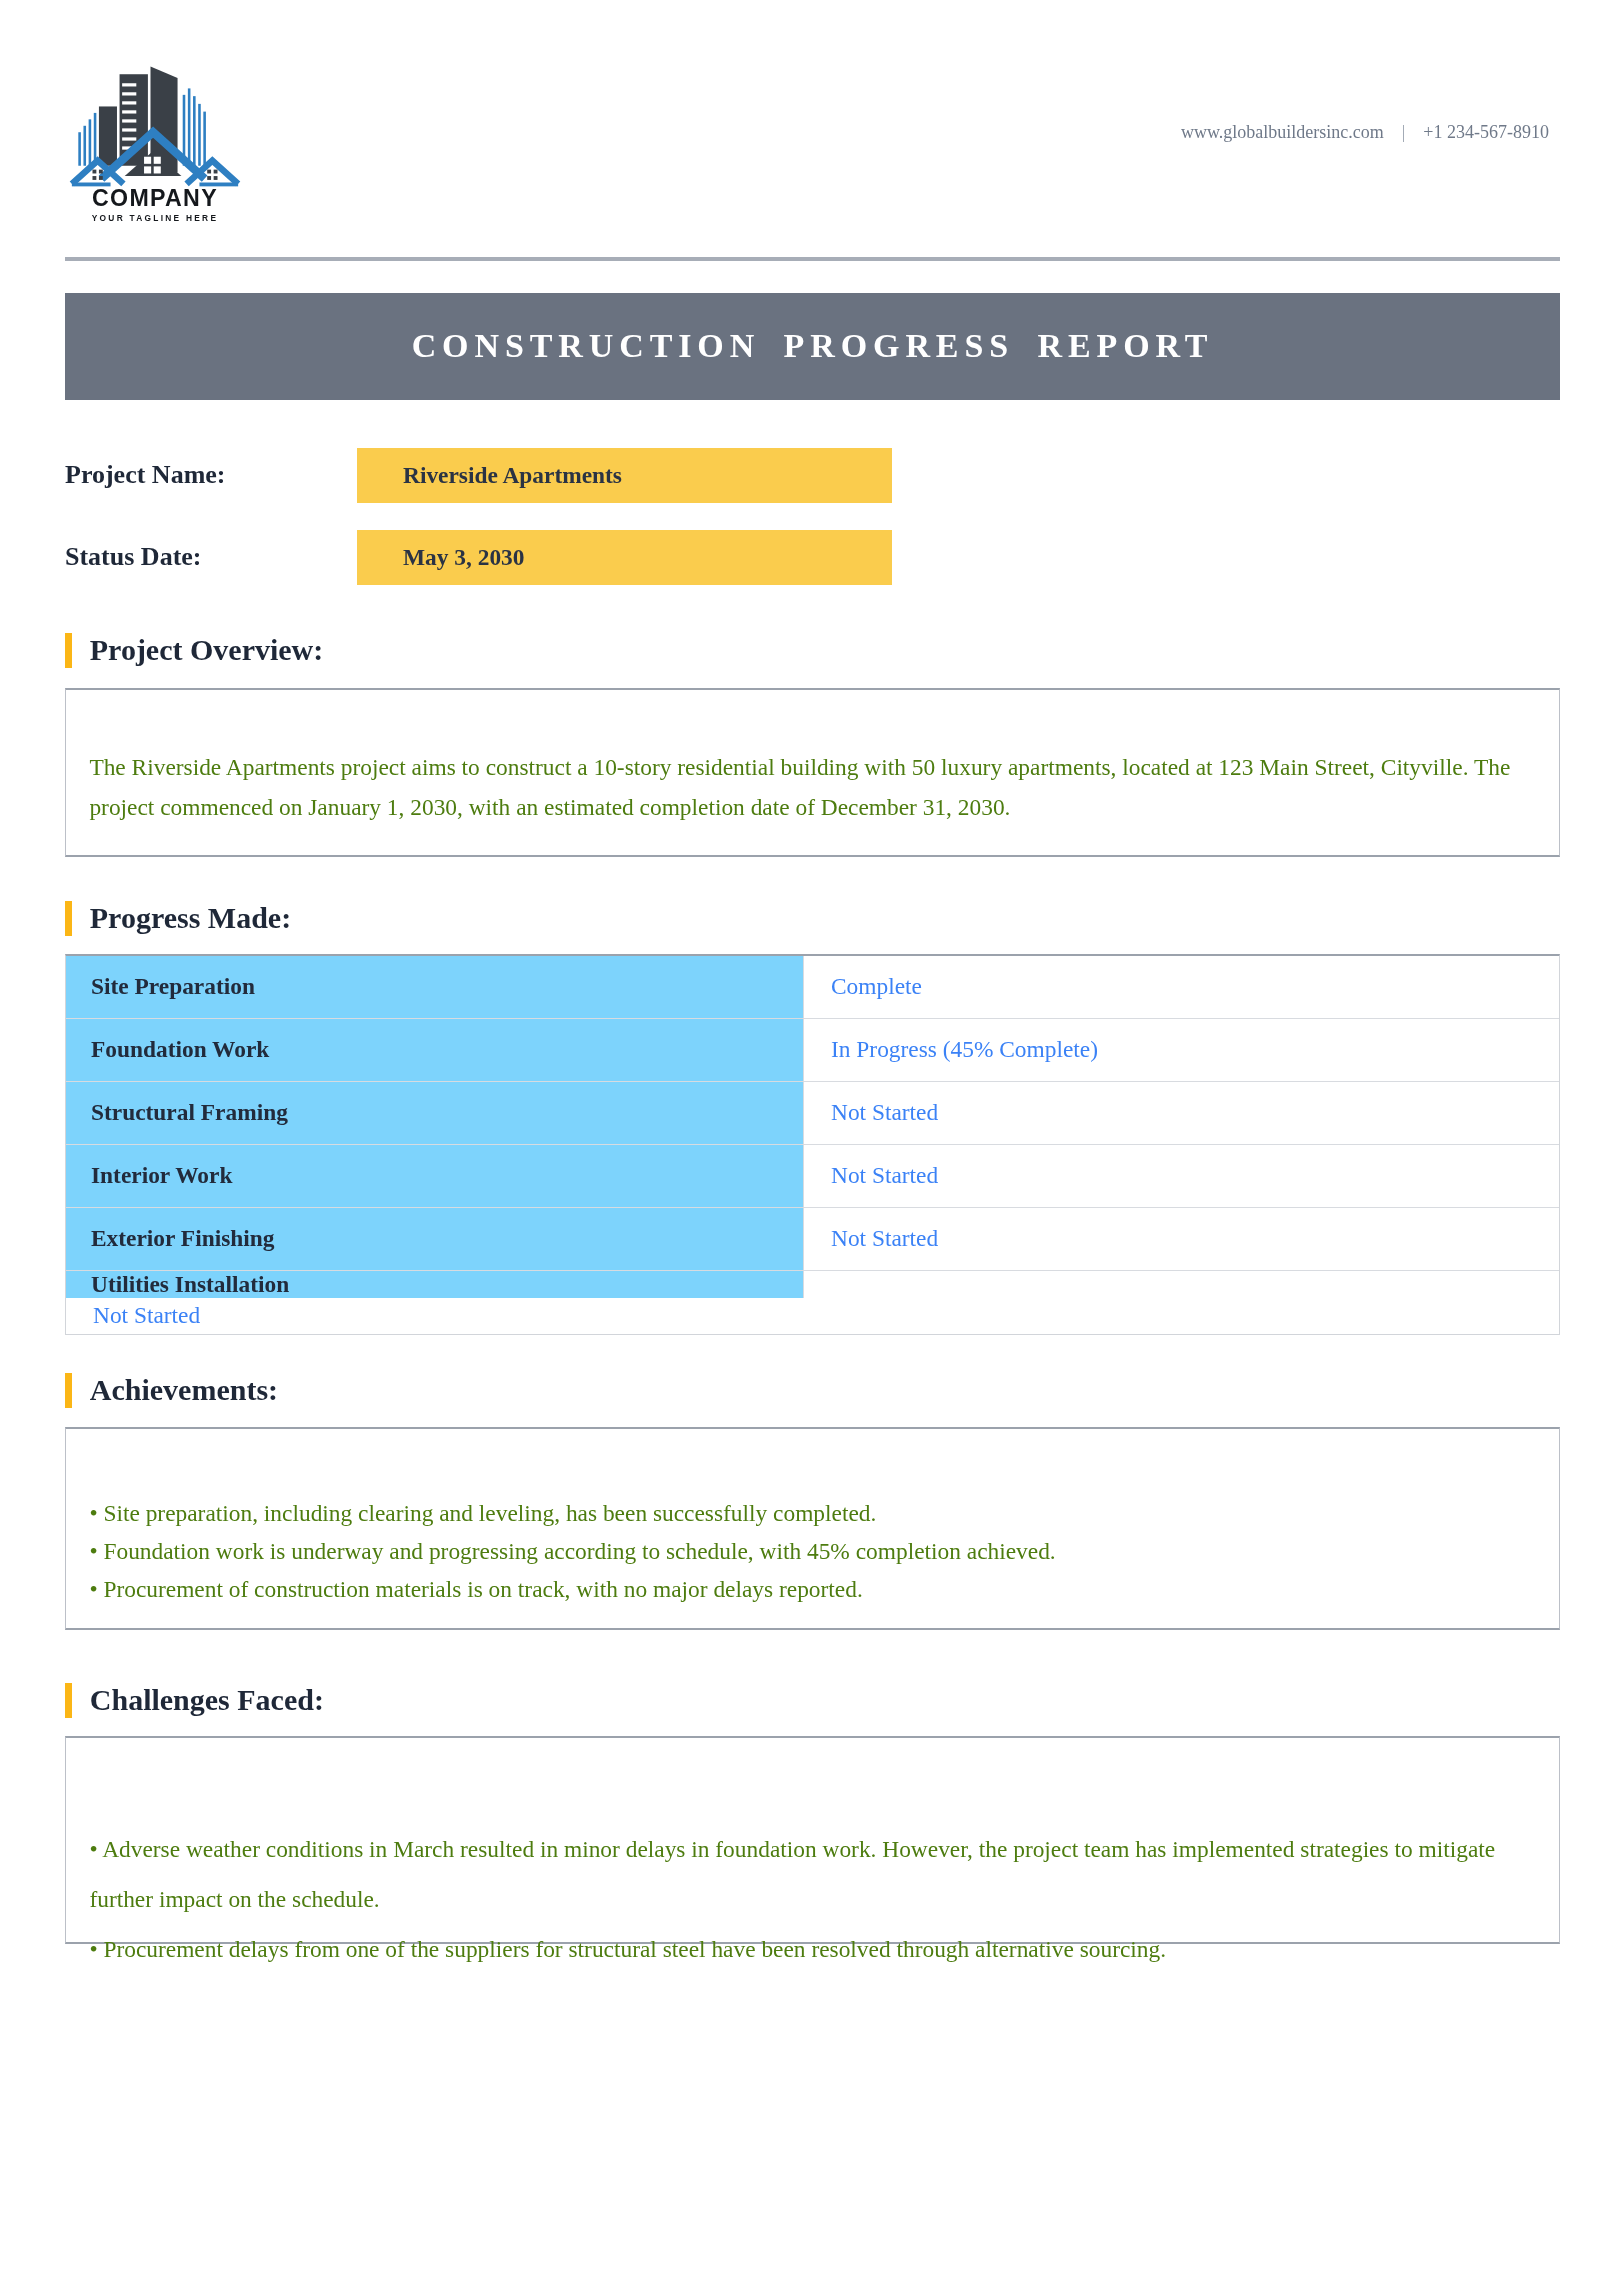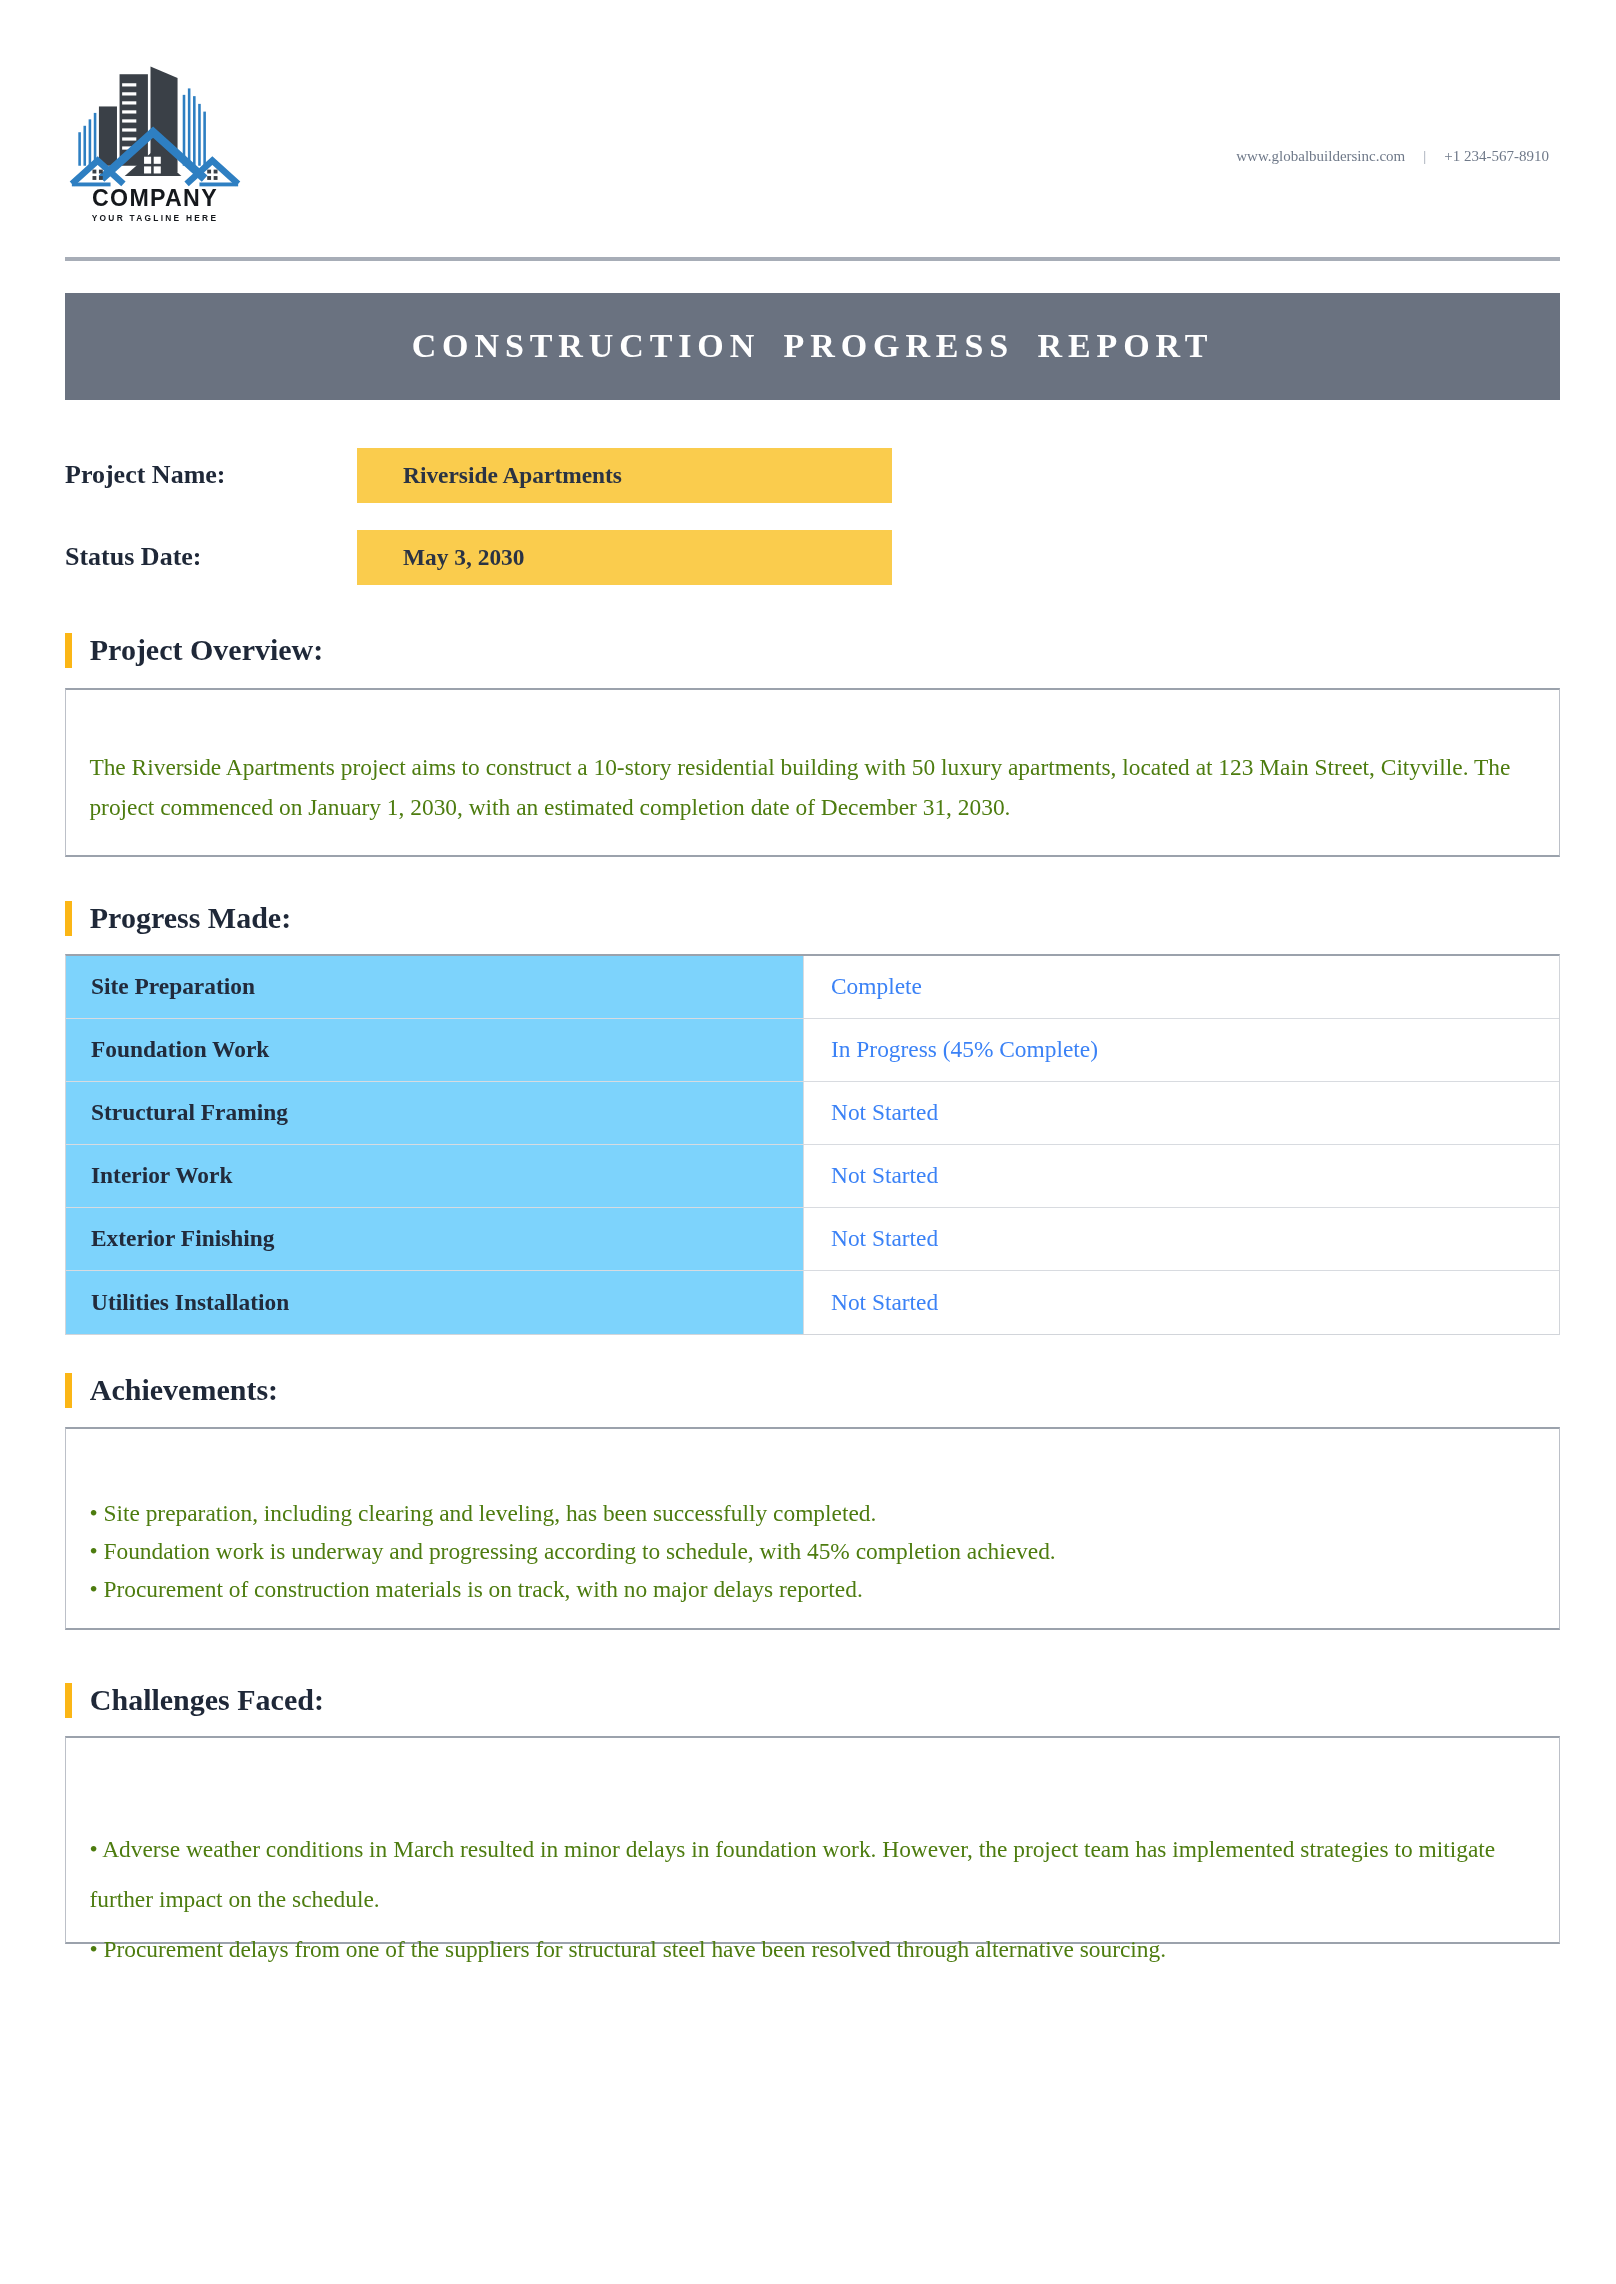--- a/index.html
+++ b/index.html
@@ -12,22 +12,22 @@
     padding:0 57px 0 65px;
     font-family:"Liberation Serif","DejaVu Serif",serif;
     color:#2e3748;
     overflow:hidden;
   }
 
   
   .header { position:relative; height:180px; margin-top:49px; }
   .logo { position:absolute; left:3.3px; top:0; width:174px; height:180px; }
   .contact {
-    position:absolute; right:11px; top:99px;
-    font-size:15px; color:#6f7989; white-space:nowrap;font-family:Liberation Serif, serif;
+    position:absolute; right:11px; top:73px;
+    font-size:18px; color:#6f7989; white-space:nowrap;font-family:Liberation Serif, serif;
   }
   .contact .sep { display:inline-block; margin:0 18px; color:#9aa2af; }
 
   .top-divider { margin-top:28px; height:3.9px; background:#a7adb7; }
 
   
   .banner {
     margin-top:32px; height:107px; background:#6a7280;
     display:flex; align-items:center; justify-content:center;
   }
@@ -69,21 +69,21 @@
   .box-bullets-a  { margin-top:19px; height:203px; padding-top:65px; line-height:38px; }
   .box-bullets-c  { margin-top:18px; height:208px; padding-top:86px;  line-height:50px; }
 
   
   .ptable {
     margin-top:18px;
     border-top:2.6px solid #9ba2ac;
     border-left:1.3px solid #d2d5da; border-right:1.3px solid #d2d5da; border-bottom:1.3px solid #d2d5da;
   }
   .prow { display:flex; height:63px; border-bottom:1.3px solid #d8dbe0; }
-  .prow:last-child { border-bottom:none; }
+  .prow:last-child { border-bottom:none;flex-direction:column; }
   .pcell-task {
     width:738px; background:#7dd3fc; border-right:1.3px solid #d8dbe0;
     display:flex; align-items:center; padding-left:25px;
     font-size:23.4px; font-weight:bold; color:#222b3c;
   }
   .pcell-status {
     flex:1; background:#ffffff;
     display:flex; align-items:center; padding-left:27px;
     font-size:23.4px; color:#3b82f6;
   }

